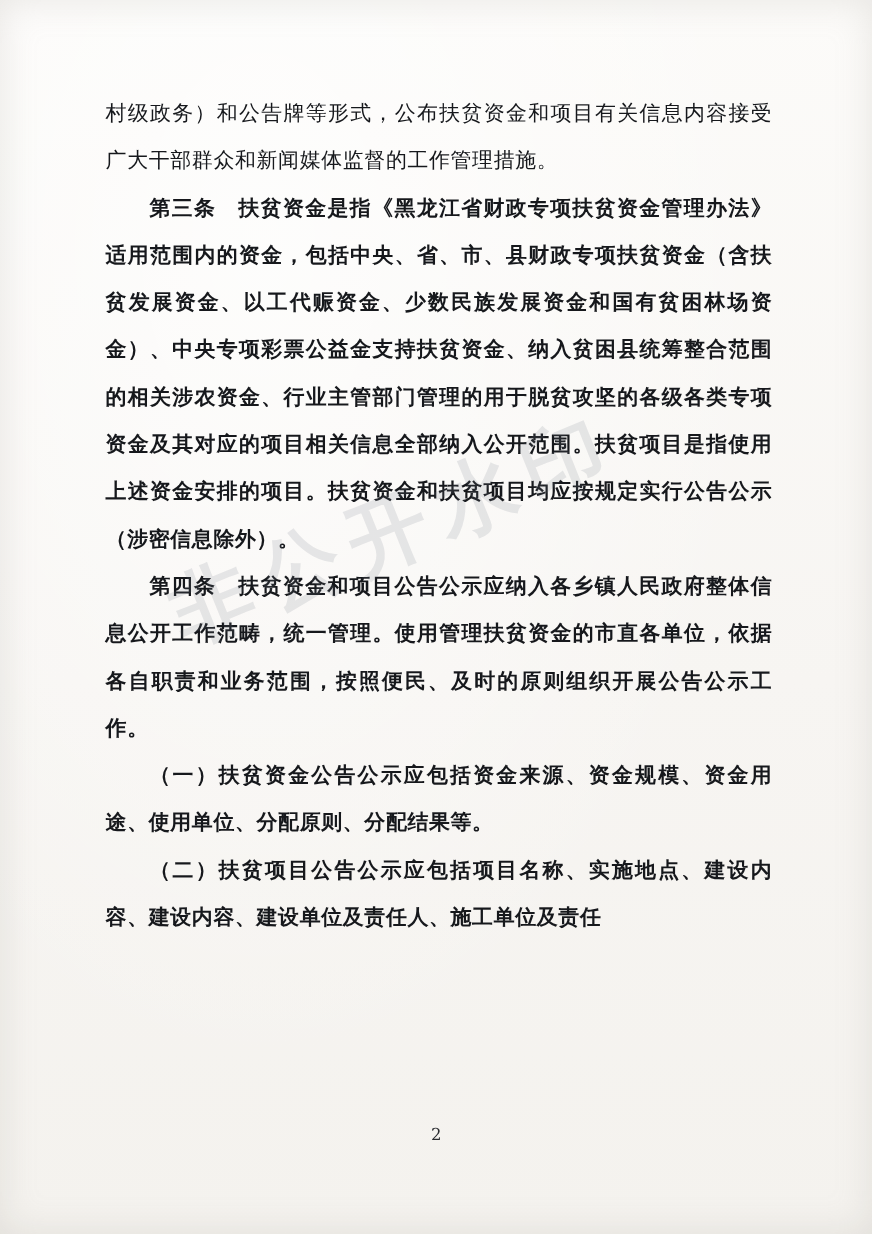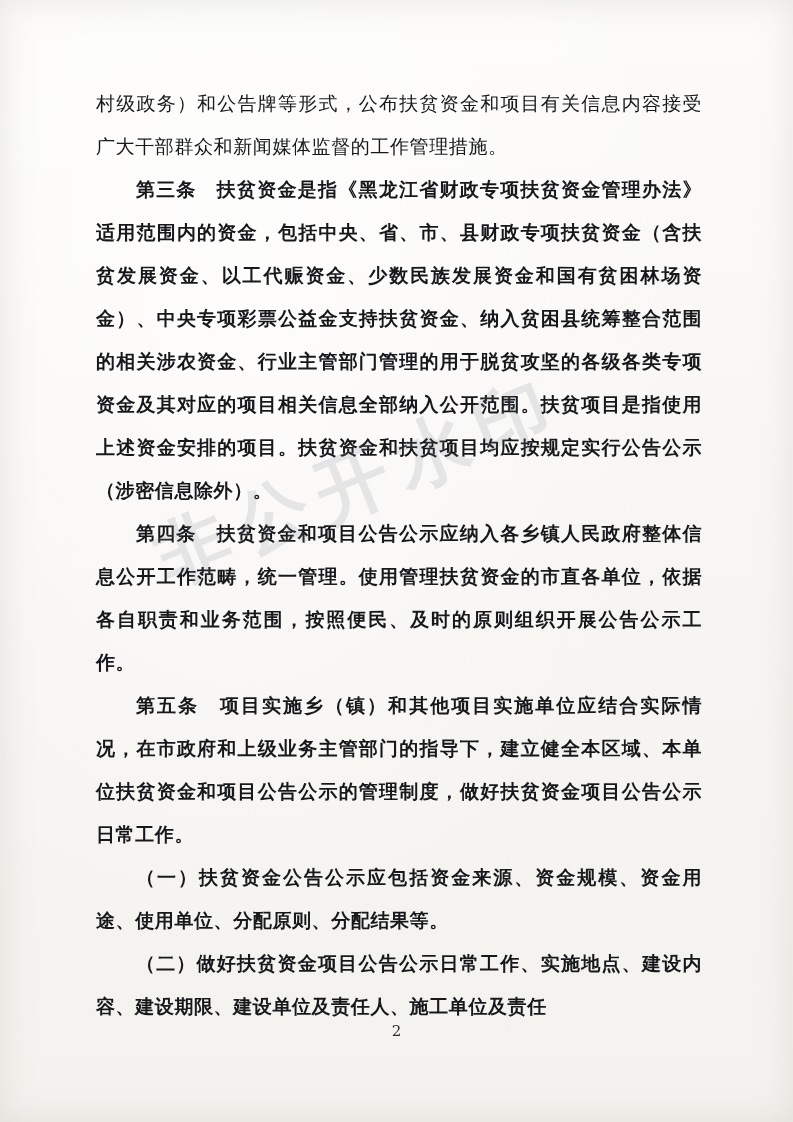--- a/index.html
+++ b/index.html
@@ -85,23 +85,22 @@
 </head>
 <body>
 
 <div class="page">
   <div class="paper-tint"></div>
 
   <div class="doc-body">
     <p class="para">村级政务）和公告牌等形式，公布扶贫资金和项目有关信息内容接受广大干部群众和新闻媒体监督的工作管理措施。</p>
     <p class="para indent">第三条　扶贫资金是指《黑龙江省财政专项扶贫资金管理办法》适用范围内的资金，包括中央、省、市、县财政专项扶贫资金（含扶贫发展资金、以工代赈资金、少数民族发展资金和国有贫困林场资金）、中央专项彩票公益金支持扶贫资金、纳入贫困县统筹整合范围的相关涉农资金、行业主管部门管理的用于脱贫攻坚的各级各类专项资金及其对应的项目相关信息全部纳入公开范围。扶贫项目是指使用上述资金安排的项目。扶贫资金和扶贫项目均应按规定实行公告公示（涉密信息除外）。</p>
     <p class="para indent">第四条　扶贫资金和项目公告公示应纳入各乡镇人民政府整体信息公开工作范畴，统一管理。使用管理扶贫资金的市直各单位，依据各自职责和业务范围，按照便民、及时的原则组织开展公告公示工作。</p>
-    <p class="para indent">第五条　项目实施乡（镇）和其他项目实施单位应结合实际情况，在市政府和上级业务主管部门的指导下，建立健全本区域、本单位扶贫资金和项目公告公示的管理制度，做好扶贫资金项目公告公示日常工作。</p>
     <p class="para indent">（一）扶贫资金公告公示应包括资金来源、资金规模、资金用途、使用单位、分配原则、分配结果等。</p>
-    <p class="para indent">（二）做好扶贫资金项目公告公示日常工作、实施地点、建设内容、建设期限、建设单位及责任人、施工单位及责任</p>
+    <p class="para indent">（二）扶贫项目公告公示应包括项目名称、实施地点、建设内容、建设内容、建设单位及责任人、施工单位及责任</p>
   </div>
 
   <div class="watermark">非公开水印</div>
 
   <div class="page-number">2</div>
 
   <div class="edge-shade"></div>
 </div>
 
 </body></html>

